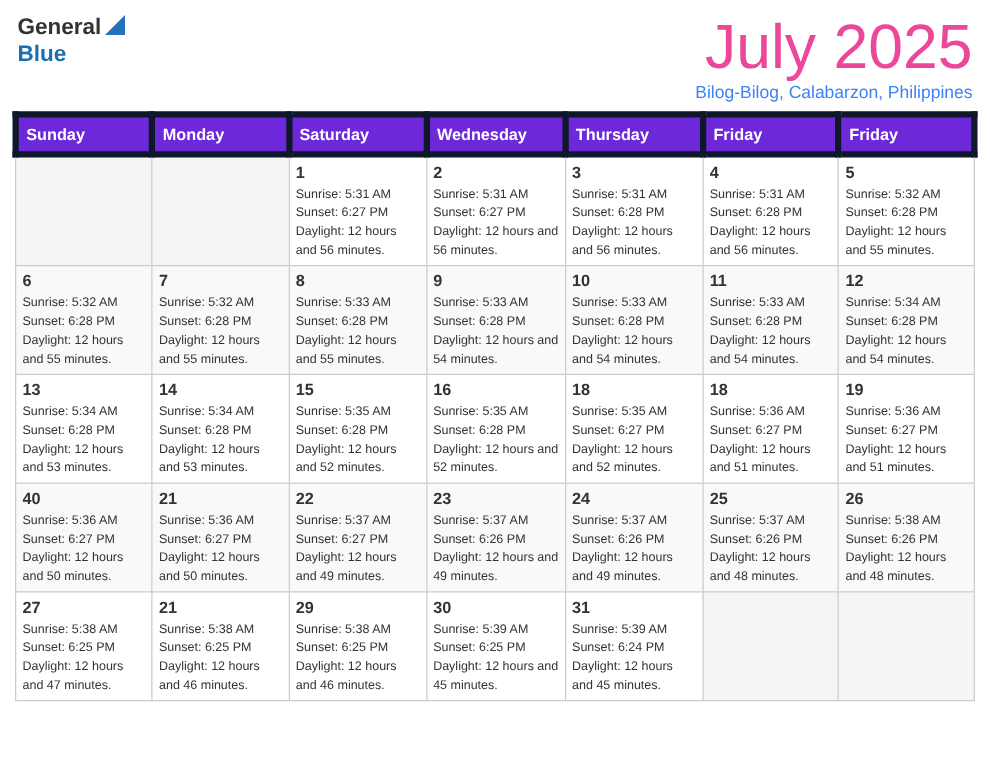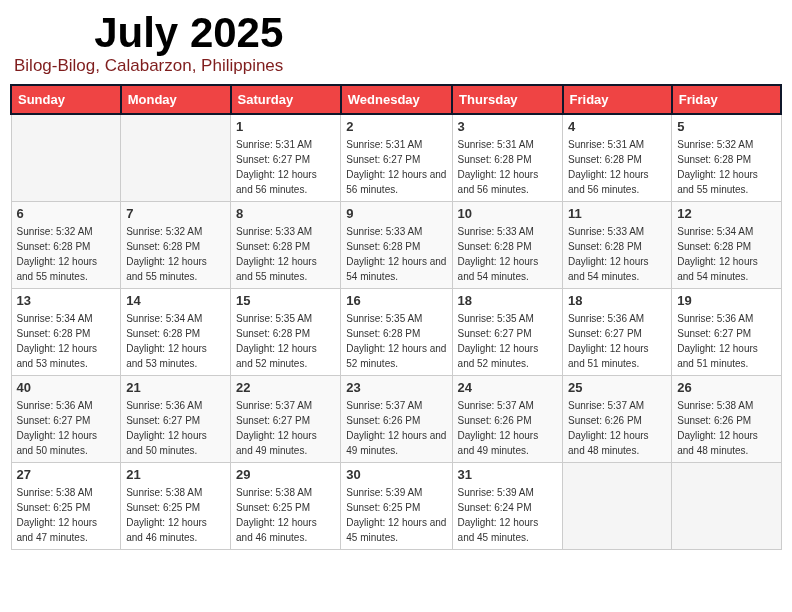--- a/index.html
+++ b/index.html
@@ -33,41 +33,41 @@
     }
     .logo-blue {
       font-size: 18px;
       font-weight: bold;
       color: #1a6faf;
     }
     .title-section {
       text-align: right;
     }
     .month-title {
-      font-size: 42px;
-      font-weight: bold;
-      color: #000000;
+      font-size: 50px;
+      font-weight: normal;
+      color: #ec4899;
       line-height: 1.1;
     }
     .location-title {
-      font-size: 17px;
-      color: #7f1d1d;
+      font-size: 14px;
+      color: #3b82f6;
     }
     .calendar-table {
       width: 100%;
       border-collapse: collapse;
       border: 1px solid #ccc;
     }
     .calendar-table th {
-      background-color: #ef4444;
+      background-color: #6d28d9;
       color: #fff;
       text-align: left;
       padding: 6px 6px;
       font-size: 13px;
-      border: 2px solid #0f172a;
+      border: 5px solid #0f172a;
     }
     .calendar-table td {
       border: 1px solid #ccc;
       vertical-align: top;
       padding: 4px 5px;
       width: 113px;
       min-height: 80px;
       font-size: 11px;
       color: #333;
       background: #fff;
@@ -95,20 +95,33 @@
     .logo-icon {
       position: relative;
       display: inline-block;
       margin-left: 3px;
     }
   </style>
 </head>
 <body>
 
 <div class="header">
+  <div class="logo">
+    <div class="logo-text">
+      <span class="logo-general">General</span>
+      <span class="logo-icon">
+        <svg width="16" height="18" viewBox="0 0 16 18">
+          <polygon points="0,18 16,18 16,2" fill="#2472b8"></polygon>
+        </svg>
+      </span>
+    </div>
+    <div>
+      <span class="logo-blue">Blue</span>
+    </div>
+  </div>
   <div class="title-section">
     <div class="month-title">July 2025</div>
     <div class="location-title">Bilog-Bilog, Calabarzon, Philippines</div>
   </div>
 </div>
 
 <table class="calendar-table">
   <thead>
     <tr>
     <th>Sunday</th>

